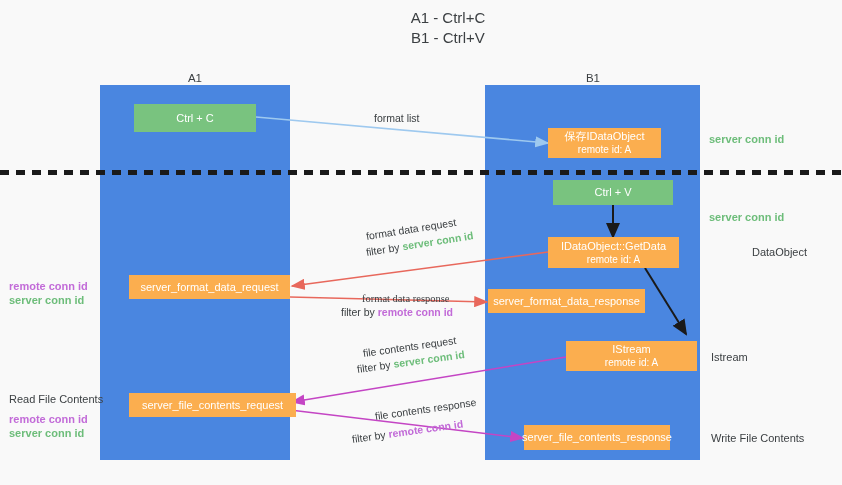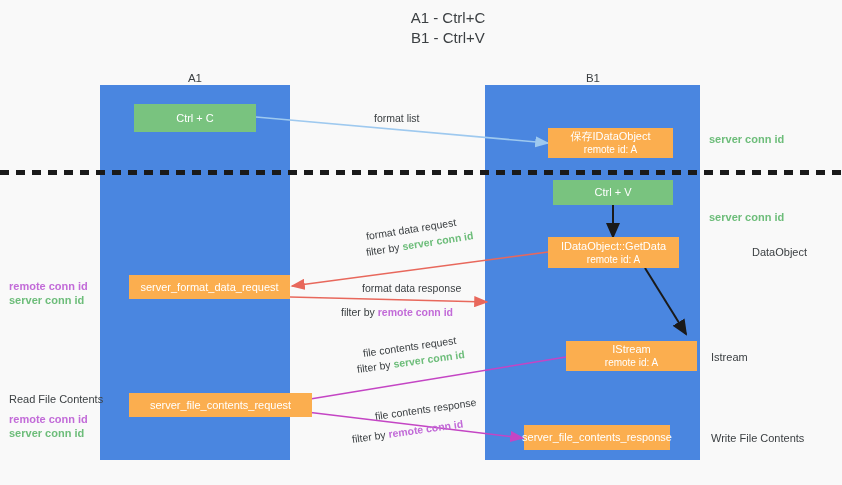--- a/index.html
+++ b/index.html
@@ -117,54 +117,57 @@
   <div class="divider"></div>
 
   <div class="node green" style="left:134px;top:104px;width:122px;height:28px;">
     <div>Ctrl + C</div>
   </div>
 
   <div class="node orange" style="left:129px;top:275px;width:161px;height:24px;">
     <div>server_format_data_request</div>
   </div>
 
-  <div class="node orange" style="left:129px;top:393px;width:183px;height:24px;">
+  <div class="node orange" style="left:129px;top:393px;width:167px;height:24px;">
     <div>server_file_contents_request</div>
   </div>
 
-  <div class="node orange" style="left:548px;top:128px;width:125px;height:30px;">
+  <div class="node orange" style="left:548px;top:128px;width:113px;height:30px;">
     <div>保存IDataObject</div>
     <div class="l2">remote id: A</div>
   </div>
 
   <div class="node green" style="left:553px;top:180px;width:120px;height:25px;">
     <div>Ctrl + V</div>
   </div>
 
   <div class="node orange" style="left:548px;top:237px;width:131px;height:31px;">
     <div>IDataObject::GetData</div>
     <div class="l2">remote id: A</div>
   </div>
 
+  <div class="node orange" style="left:488px;top:289px;width:157px;height:24px;">
+    <div>server_format_data_response</div>
+  </div>
 
   <div class="node orange" style="left:566px;top:341px;width:131px;height:30px;">
     <div>IStream</div>
     <div class="l2">remote id: A</div>
   </div>
 
   <div class="node orange" style="left:524px;top:425px;width:146px;height:25px;">
     <div>server_file_contents_response</div>
   </div>
 
   <div class="elabel" style="left:374px;top:111px;">format list</div>
 
   <div class="elabel rot-up" style="left:366px;top:229px;">format data request</div>
   <div class="elabel rot-up" style="left:366px;top:245px;"><span>filter by </span><span class="g">server conn id</span></div>
 
-  <div class="elabel" style="left:362px;top:281px;">format data response</div>
+  <div class="elabel" style="left:362px;top:292px;font-family:Liberation Serif, serif;">format data response</div>
   <div class="elabel" style="left:341px;top:305px;"><span>filter by </span><span class="p">remote conn id</span></div>
 
   <div class="elabel rot-up2" style="left:363px;top:346px;">file contents request</div>
   <div class="elabel rot-up2" style="left:357px;top:362px;"><span>filter by </span><span class="g">server conn id</span></div>
 
   <div class="elabel rot-up2" style="left:375px;top:409px;">file contents response</div>
   <div class="elabel rot-up2" style="left:352px;top:432px;"><span>filter by </span><span class="p">remote conn id</span></div>
 
   <div class="ann green" style="left:709px;top:132px;">server conn id</div>
   <div class="ann green" style="left:709px;top:210px;">server conn id</div>

